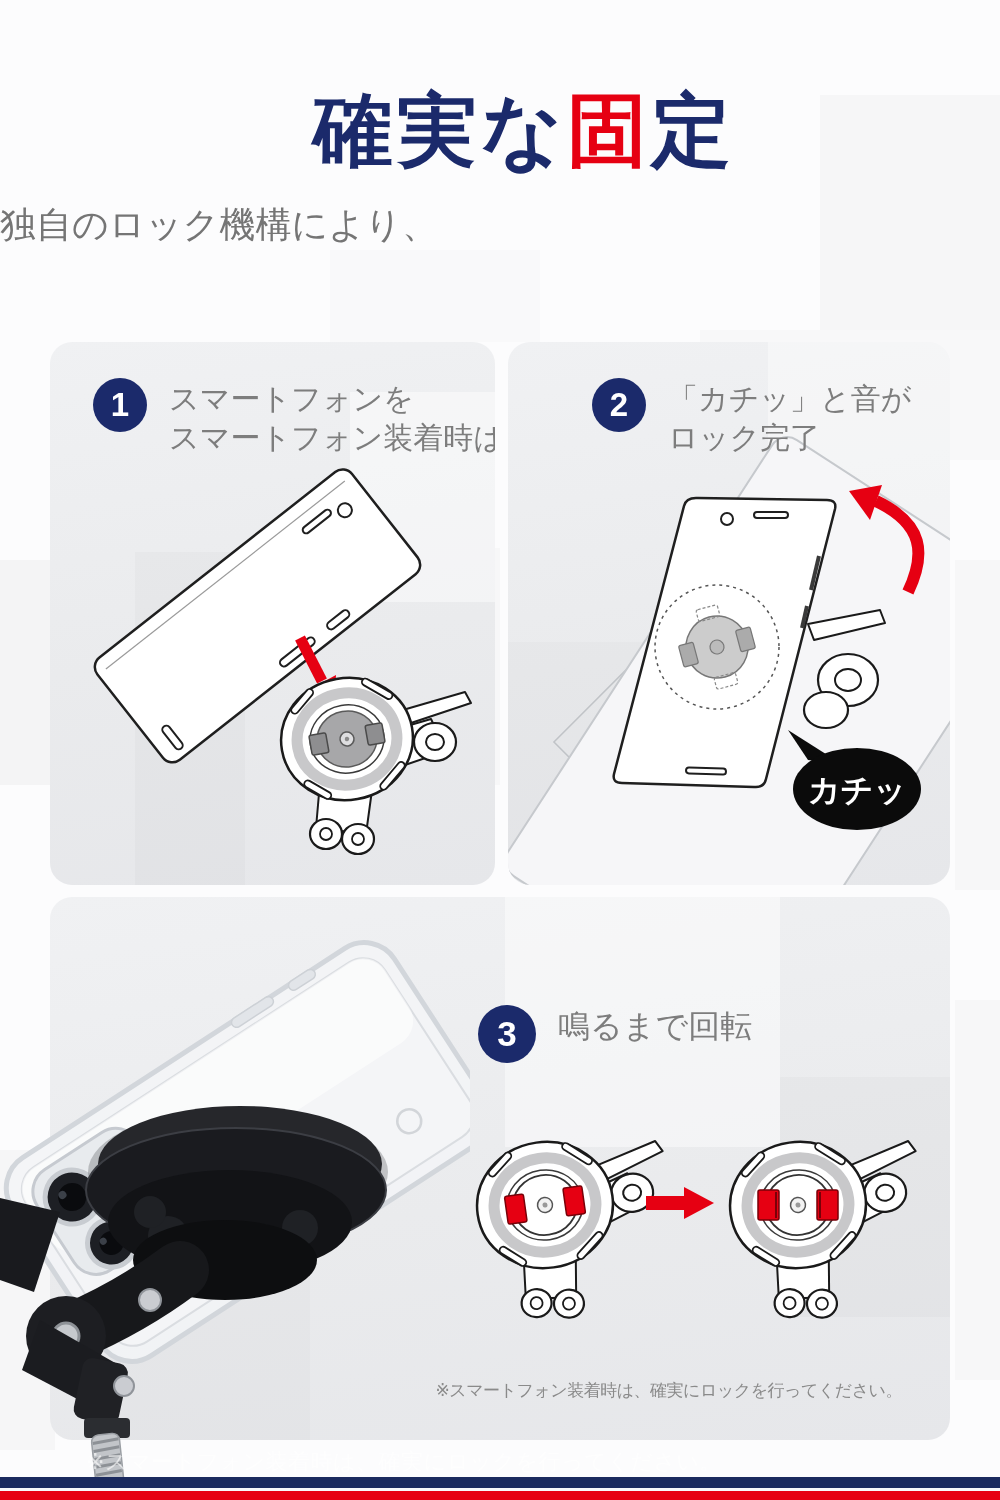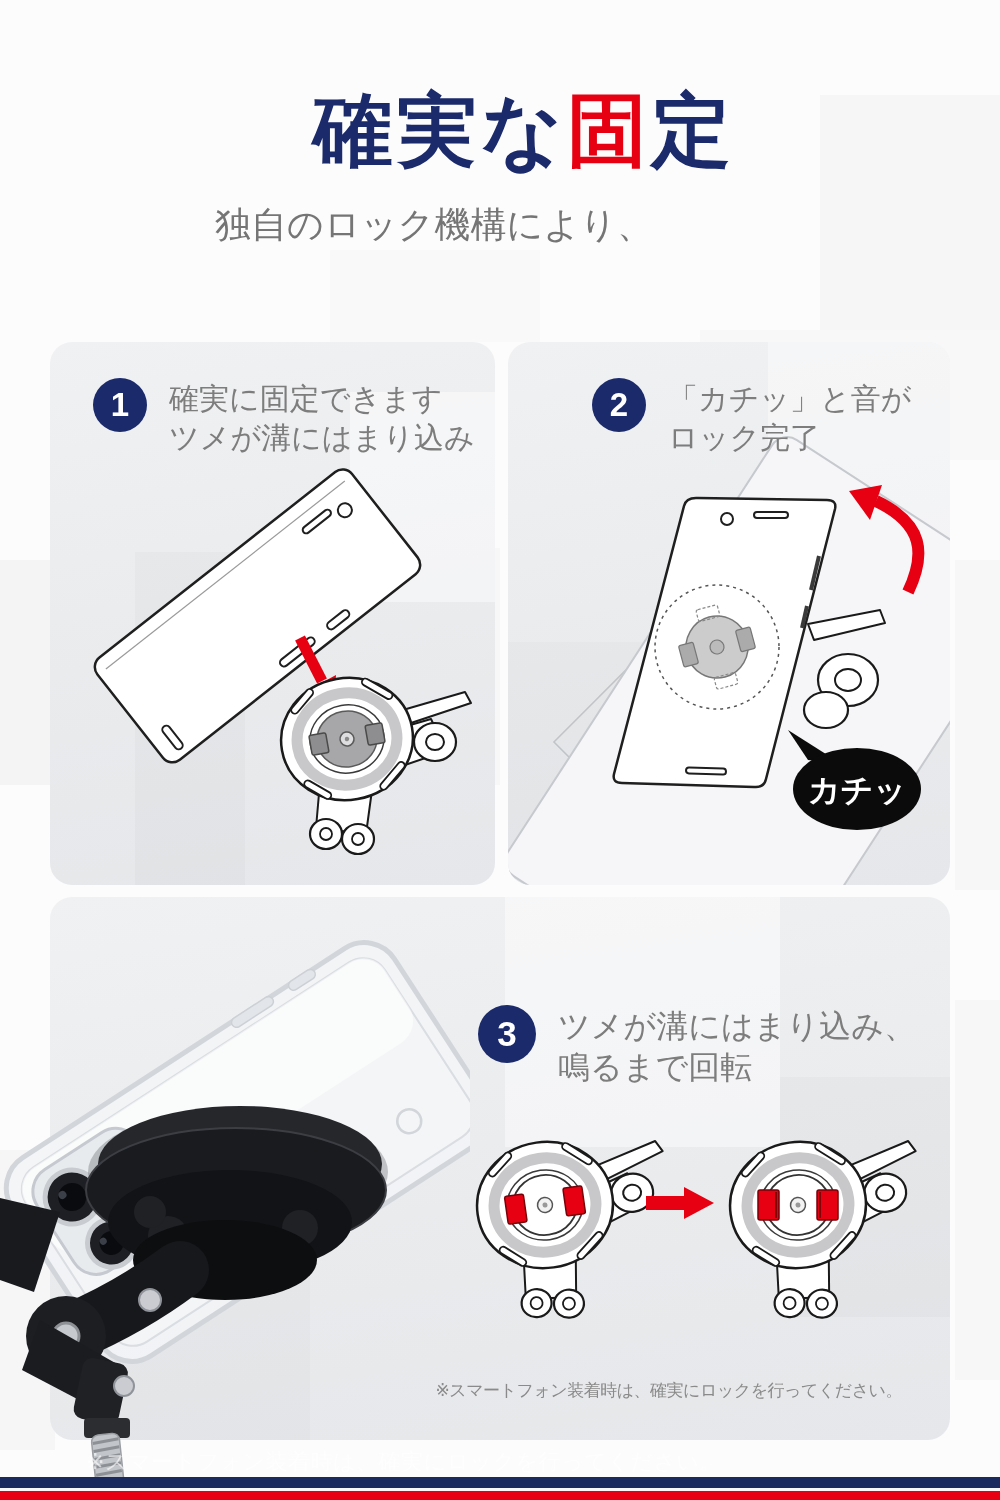--- a/index.html
+++ b/index.html
@@ -18,21 +18,21 @@
   }
   .panel-band{position:absolute;pointer-events:none;}
   
   .title{
     position:absolute;top:88px;left:0;width:1000px;text-align:center;
     font-size:80px;font-weight:900;letter-spacing:4px;color:var(--navy,#1b2a6b);
     line-height:86px;white-space:nowrap;padding-left:24px;
   }
   .title .hl{color:var(--red,#e60012);}
   .subtitle{
-    position:absolute;top:199px;left:0;width:868px;text-align:center;
+    position:absolute;top:199px;left:0;width:868px;
     font-size:36px;font-weight:500;color:#757575;line-height:52px;
   }
   
   .step-row{position:absolute;display:flex;align-items:flex-start;}
   .badge{
     width:54px;height:54px;border-radius:50%;background:var(--navy,#16276b);
     color:#fff;font-size:33px;font-weight:bold;display:flex;
     align-items:center;justify-content:center;flex:0 0 auto;
   }
   .step-text{
@@ -118,22 +118,22 @@
       <ellipse cx="308" cy="497" rx="16" ry="15" fill="#fff" stroke="#1a1a1a" stroke-width="2.2"></ellipse>
       <circle cx="276" cy="492" r="6" fill="#fff" stroke="#1a1a1a" stroke-width="1.8"></circle>
       <circle cx="308" cy="497" r="6" fill="#fff" stroke="#1a1a1a" stroke-width="1.8"></circle>
     </g>
   </svg>
   <div class="step-row" style="left:43px;top:36px;">
     <div class="badge">
         <span>1</span>
       </div>
     <div class="step-text">
-      <div>確実に固定できます</div>
-      <div>ツメが溝にはまり込み</div>
+      <div>スマートフォンを</div>
+      <div>スマートフォン装着時は</div>
     </div>
   </div>
 </div>
 
 <div class="panel" style="left:508px;top:342px;width:442px;height:543px;">
   <div class="panel-band" style="left:260px;top:0;width:182px;height:235px;background:rgba(255,255,255,0.4);"></div>
   <div class="panel-band" style="left:0;top:300px;width:160px;height:243px;background:rgba(0,0,0,0.015);"></div>
   <svg class="illus" viewBox="0 0 442 543">
 
     <rect x="-75" y="-75" width="150" height="150" transform="translate(152,400) rotate(45)" fill="none" stroke="#c0c3c7" stroke-width="1.5"></rect>
@@ -252,21 +252,20 @@
       <ellipse cx="10" cy="101" rx="15" ry="14" fill="#fff" stroke="#1a1a1a" stroke-width="2.2"></ellipse>
       <circle cx="-22" cy="96" r="6" fill="#fff" stroke="#1a1a1a" stroke-width="1.8"></circle>
       <circle cx="10" cy="101" r="6" fill="#fff" stroke="#1a1a1a" stroke-width="1.8"></circle>
     </g>
   </svg>
   <div class="step-row" style="left:428px;top:108px;">
     <div class="badge" style="width:58px;height:58px;font-size:35px;">
         <span>3</span>
       </div>
     <div class="step-text big">
-      <div>ツメが溝にはまり込み、</div>
       <div>鳴るまで回転</div>
     </div>
   </div>
 </div>
 
 <svg class="abs" style="left:0;top:940px;z-index:5;" width="470" height="560" viewBox="0 0 470 560">
 
   <g transform="translate(248,212) rotate(-33)">
     <rect x="-228" y="-118" width="456" height="236" rx="36" fill="rgba(243,245,247,0.85)" stroke="#d2d6db" stroke-width="5"></rect>
     <rect x="-214" y="-104" width="428" height="208" rx="26" fill="#f4f5f7" stroke="#dadde1" stroke-width="2"></rect>

